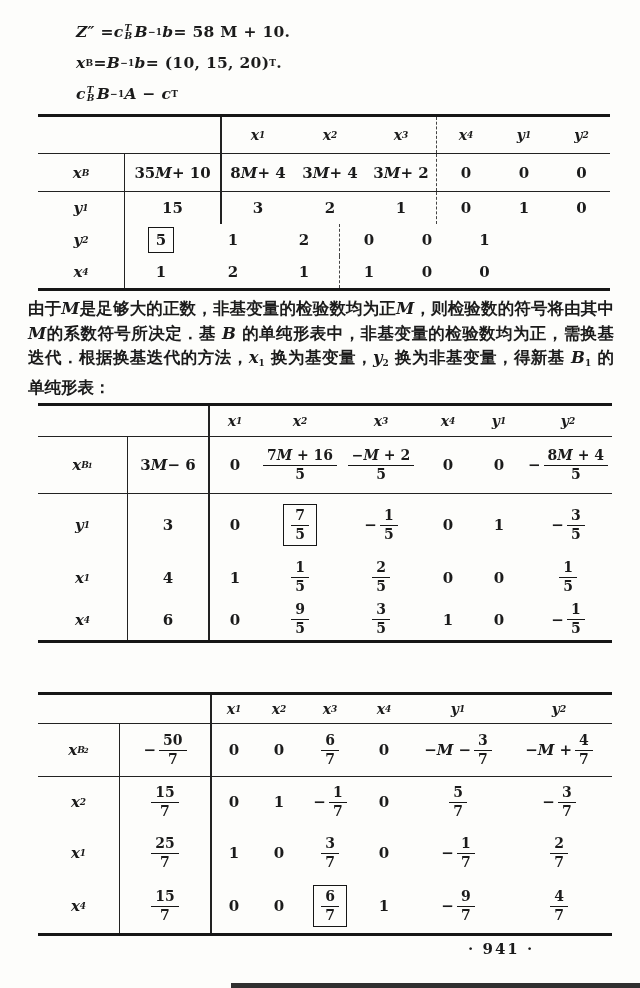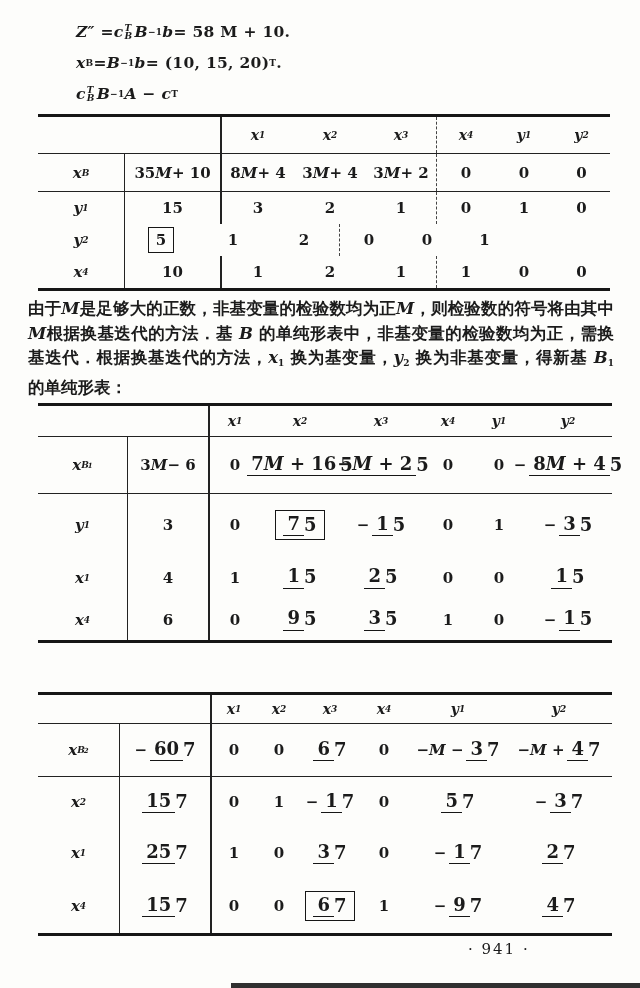--- a/index.html
+++ b/index.html
@@ -59,31 +59,31 @@
   .t3{left:38px;top:692px;width:574px;}
   .t3 .thead{height:28px}.t3 .tobj{height:52px}
   .t3 .trow:nth-child(3){height:50px}
   .t3 .trow:nth-child(4){height:52px}
   .t3 .trow:nth-child(5){height:54px}
   .t3 .c-label{width:82px}.t3 .c-value{width:92px}
   .t3 .c-d0{width:44px}.t3 .c-d1{width:46px}.t3 .c-d2{width:56px}
   .t3 .c-d3{width:52px}.t3 .c-d4{width:96px}.t3 .c-d5{width:106px}
 
   
-  .frac{display:inline-flex;flex-direction:row;text-align:center;font-size:18px;
+  .frac{display:inline-flex;flex-direction:column;text-align:center;font-size:14px;
         line-height:1.12;}
   .frac .num{display:block;border-bottom:1.5px solid #161616;padding:0 4px 1px;}
   .frac .den{display:block;padding-top:1px;}
   .pre{margin-right:3px;}
   .boxed{display:inline-flex;align-items:center;justify-content:center;
          border:1.5px solid #161616;padding:3px 7px;}
   .cellwrap{display:inline-flex;align-items:center;}
 
   
-  .footer{position:absolute;left:468px;top:940px;font-size:15px;font-weight:400;
+  .footer{position:absolute;left:468px;top:940px;font-size:15px;font-weight:700;
           letter-spacing:2px;}
   .bottom-bar{position:absolute;left:231px;top:983px;width:409px;height:5px;
               background:#303030;}
 </style>
 </head>
 <body>
 
 <div class="page">
 
   <div class="eq-block">
@@ -228,23 +228,20 @@
         </div>
         <div class="tcell c-d5">
           <span class="cellwrap">1</span>
         </div>
       </div>
       <div class="trow">
         <div class="tcell c-label lbl">
           <i>x</i>
           <sub>4</sub>
         </div>
-        <div class="tcell c-value">
-          <span class="cellwrap">10</span>
-        </div>
         <div class="tcell c-d0">
           <span class="cellwrap">1</span>
         </div>
         <div class="tcell c-d1">
           <span class="cellwrap">2</span>
         </div>
         <div class="tcell c-d2">
           <span class="cellwrap">1</span>
         </div>
         <div class="tcell c-d3">
@@ -252,21 +249,21 @@
         </div>
         <div class="tcell c-d4">
           <span class="cellwrap">0</span>
         </div>
         <div class="tcell c-d5">
           <span class="cellwrap">0</span>
         </div>
       </div>
     </div>
 
-  <div class="para p1"><span>由于</span><i>M</i><span>是足够大的正数，非基变量的检验数均为正</span><i>M</i><span>，则检验数的符号将由其中</span><i>M</i><span>根据换基迭代的方法．基 </span><i>B</i><span> 的单纯形表中，非基变量的检验数均为正，需换基迭代．根据换基迭代的方法，</span><i>x</i><sub>1</sub><span> 换为基变量，</span><i>y</i><sub>2</sub><span> 换为非基变量，得新基 </span><i>B</i><sub>1</sub><span> 的单纯形表：</span></div>
+  <div class="para p1"><span>由于</span><i>M</i><span>是足够大的正数，非基变量的检验数均为正</span><i>M</i><span>，则检验数的符号将由其中</span><i>M</i><span>的系数符号所决定．基 </span><i>B</i><span> 的单纯形表中，非基变量的检验数均为正，需换基迭代．根据换基迭代的方法，</span><i>x</i><sub>1</sub><span> 换为基变量，</span><i>y</i><sub>2</sub><span> 换为非基变量，得新基 </span><i>B</i><sub>1</sub><span> 的单纯形表：</span></div>
 
   <div class="stable t2">
       <div class="trow thead">
         <div class="tcell c-label"></div>
         <div class="tcell c-value"></div>
         <div class="tcell c-d0 hcell">
           <i>x</i>
           <sub>1</sub>
         </div>
         <div class="tcell c-d1 hcell">
@@ -498,21 +495,21 @@
       <div class="trow tobj">
         <div class="tcell c-label lbl">
           <i>x</i>
           <sub>B</sub>
           <sub class="sub2">2</sub>
         </div>
         <div class="tcell c-value">
           <span class="cellwrap">
             <span class="pre">−</span>
             <span class="frac">
-              <span class="num">60</span>
+              <span class="num">50</span>
               <span class="den">7</span>
             </span>
           </span>
         </div>
         <div class="tcell c-d0">
           <span class="cellwrap">0</span>
         </div>
         <div class="tcell c-d1">
           <span class="cellwrap">0</span>
         </div>

